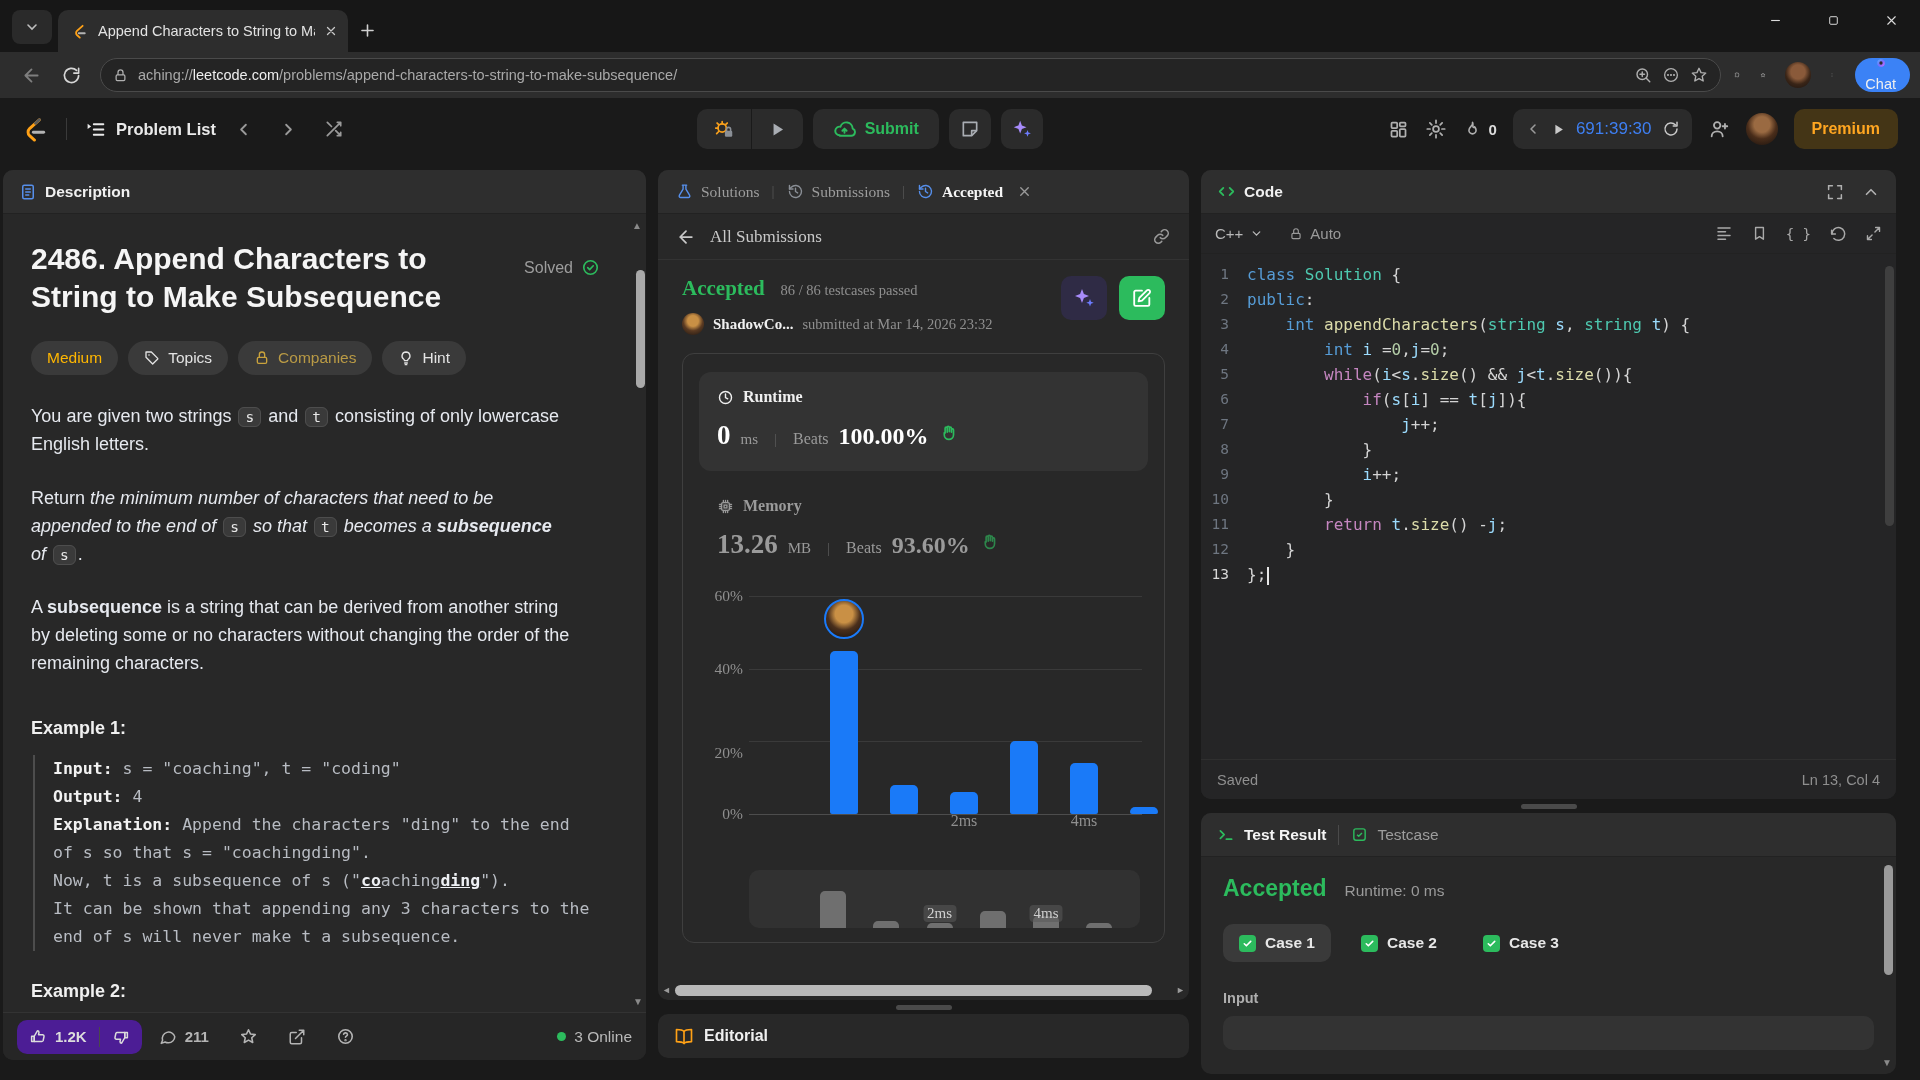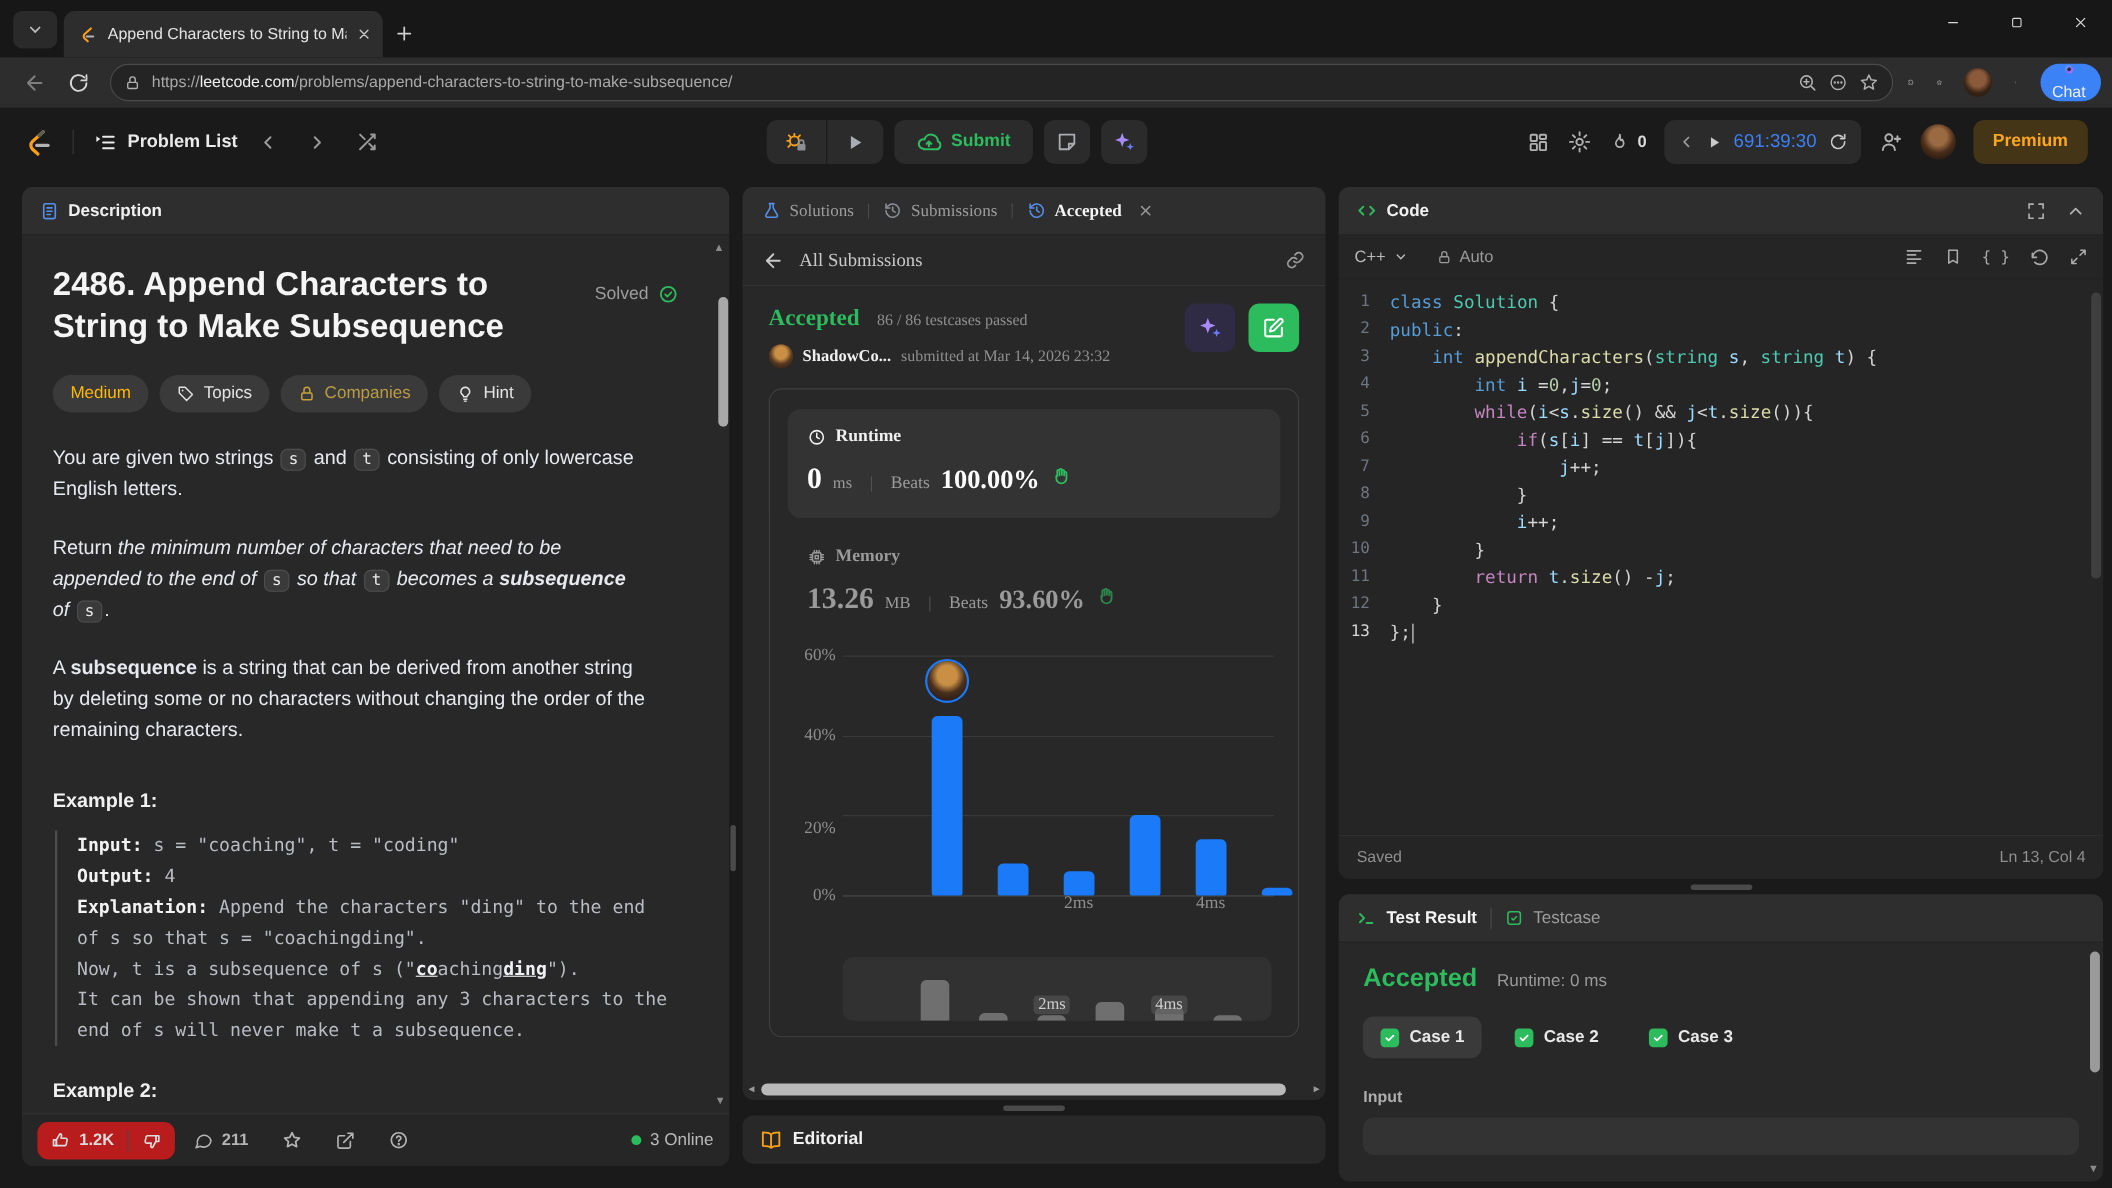--- a/index.html
+++ b/index.html
@@ -43,21 +43,21 @@
   .submit-btn { background:#2b2b2b; border-radius:10px; color:#2cbb5d; font-weight:700; font-size:16px; gap:9px; padding:0 20px; }
   .sq-btn { width:42px; height:40px; background:#2b2b2b; border-radius:10px; display:flex; align-items:center; justify-content:center; color:#a9adb3; }
   .lcnav-right { display:flex; align-items:center; gap:16px; }
   .streak { display:flex; align-items:center; gap:7px; color:#dcdcdc; font-weight:600; }
   .timer-pill { display:flex; align-items:center; background:#2b2b2b; border-radius:10px; height:40px; padding:0 12px; gap:10px; color:#9a9a9a; }
   .timer-val { color:#3e7ff2; font-size:17px; }
   .prem-btn { background:#443516; color:#ffa621; font-weight:600; font-size:16px; height:40px; padding:0 18px; border-radius:10px; display:flex; align-items:center; }
   .avatar-sm { width:32px; height:32px; border-radius:50%; background:radial-gradient(circle at 50% 36%, #9a6a42 0 30%, #4a2d1a 55%, #15100d 100%); }
 
   
-  .main { flex:1; background:#1a1a1a; display:flex; padding:10px 8px 0 20px; gap:12px; position:relative; }
+  .main { flex:1; background:#1a1a1a; display:flex; padding:10px 8px 0 3px; gap:12px; position:relative; }
   .panel { background:#282828; border-radius:10px; overflow:hidden; display:flex; flex-direction:column; }
   .panel-head { height:44px; background:#2e2e2e; display:flex; align-items:center; padding:0 16px; gap:8px; flex:none; border-bottom:1px solid #222; }
   .panel-head .ph-label { font-weight:700; font-size:15.5px; color:#f0f0f0; }
 
   .col-left { width:643px; height:890px; }
   .col-mid { width:531px; display:flex; flex-direction:column; }
   .col-right { width:695px; display:flex; flex-direction:column; }
 
   
   .desc-body { position:relative; flex:1; overflow:hidden; padding:26px 34px 0 28px; }
@@ -74,21 +74,21 @@
   .rt-ib { font-weight:700; font-style:italic; }
   .rt-code { font-family:"DejaVu Sans Mono", monospace; font-size:14.5px; background:#3a3a3a; border:1px solid #4d4d4d; border-radius:6px; padding:1px 6px; margin:0 2px; color:#e8e8e8; }
   .ex-label { font-weight:700; font-size:18px; color:#f0f0f0; margin:40px 0 16px; }
   .ex-block { border-left:2px solid #4d4d4d; padding-left:18px; margin-left:2px; font-family:"DejaVu Sans Mono", monospace; font-size:16.5px; line-height:1.7; color:#b8bcc3; width:560px; }
   .rt-lbl { font-weight:700; color:#f2f2f2; }
   .rt-bu { font-weight:700; text-decoration:underline; color:#eef0f4; }
   .desc-scroll { position:absolute; right:3px; top:6px; bottom:6px; width:12px; }
   .scroll-arrow { color:#8a8a8a; font-size:10px; text-align:center; line-height:12px; }
   .desc-thumb { position:absolute; top:56px; right:1px; width:9px; height:118px; border-radius:5px; background:#a9a9a9; }
   .desc-footer { height:48px; flex:none; border-top:1px solid #333; display:flex; align-items:center; padding:0 14px; gap:4px; background:#262626; }
-  .vote-pill { display:flex; align-items:center; background:#b91c1c; border-radius:10px; height:34px; overflow:hidden; }
+  .vote-pill { display:flex; align-items:center; background:#4c1d95; border-radius:10px; height:34px; overflow:hidden; }
   .vote-seg { display:flex; align-items:center; gap:8px; padding:0 12px; color:#dcdcdc; font-weight:600; font-size:15px; height:100%; }
   .vote-div { width:1px; height:20px; background:#4a4a4a; }
   .foot-ic { display:flex; align-items:center; gap:8px; color:#b4b4b4; padding:0 13px; font-weight:600; font-size:15px; }
   .online { margin-left:auto; display:flex; align-items:center; gap:8px; color:#b9b9b9; font-size:15.5px; }
   .dot-green { width:9px; height:9px; border-radius:50%; background:#2cbb5d; }
 
   
   .mid-main { height:830px; position:relative;font-family:Liberation Serif, serif; }
   .mid-tabs { height:44px; background:#2e2e2e; display:flex; align-items:center; padding:0 14px; gap:8px; border-bottom:1px solid #222; flex:none; }
   .mtab { display:flex; align-items:center; gap:8px; color:#9d9d9d; font-size:15.5px; padding:0 4px; }
@@ -238,21 +238,21 @@
       <svg class="ic" width="19" height="19" viewBox="0 0 24 24" fill="none" stroke="currentColor" stroke-width="2.1" stroke-linecap="round" stroke-linejoin="round">
           <path d="M21 12a9 9 0 1 1-2.6-6.4"></path>
           <path d="M21 3v6h-6"></path>
         </svg>
     </div>
     <div class="url-pill">
       <svg class="ic url-ic" width="15" height="15" viewBox="0 0 24 24" fill="none" stroke="currentColor" stroke-width="2">
           <rect x="5" y="11" width="14" height="9" rx="2"></rect>
           <path d="M8 11V7a4 4 0 0 1 8 0v4"></path>
         </svg>
-      <span class="url-text"><span>https://</span><span class="domain">leetcode.com</span><span>/problems/append-characters-to-string-to-make-subsequence/</span></span>
+      <span class="url-text"><span>aching://</span><span class="domain">leetcode.com</span><span>/problems/append-characters-to-string-to-make-subsequence/</span></span>
       <svg class="ic url-ic" width="18" height="18" viewBox="0 0 24 24" fill="none" stroke="currentColor" stroke-width="1.9" stroke-linecap="round">
           <circle cx="11" cy="11" r="7"></circle>
           <path d="M21 21l-4.3-4.3M11 8v6M8 11h6"></path>
         </svg>
       <svg class="ic url-ic" width="18" height="18" viewBox="0 0 24 24" fill="none" stroke="currentColor" stroke-width="1.7">
           <circle cx="12" cy="12" r="8.5"></circle>
           <circle cx="8" cy="12" r="0.6" fill="currentColor"></circle>
           <circle cx="12" cy="12" r="0.6" fill="currentColor"></circle>
           <circle cx="16" cy="12" r="0.6" fill="currentColor"></circle>
         </svg>

